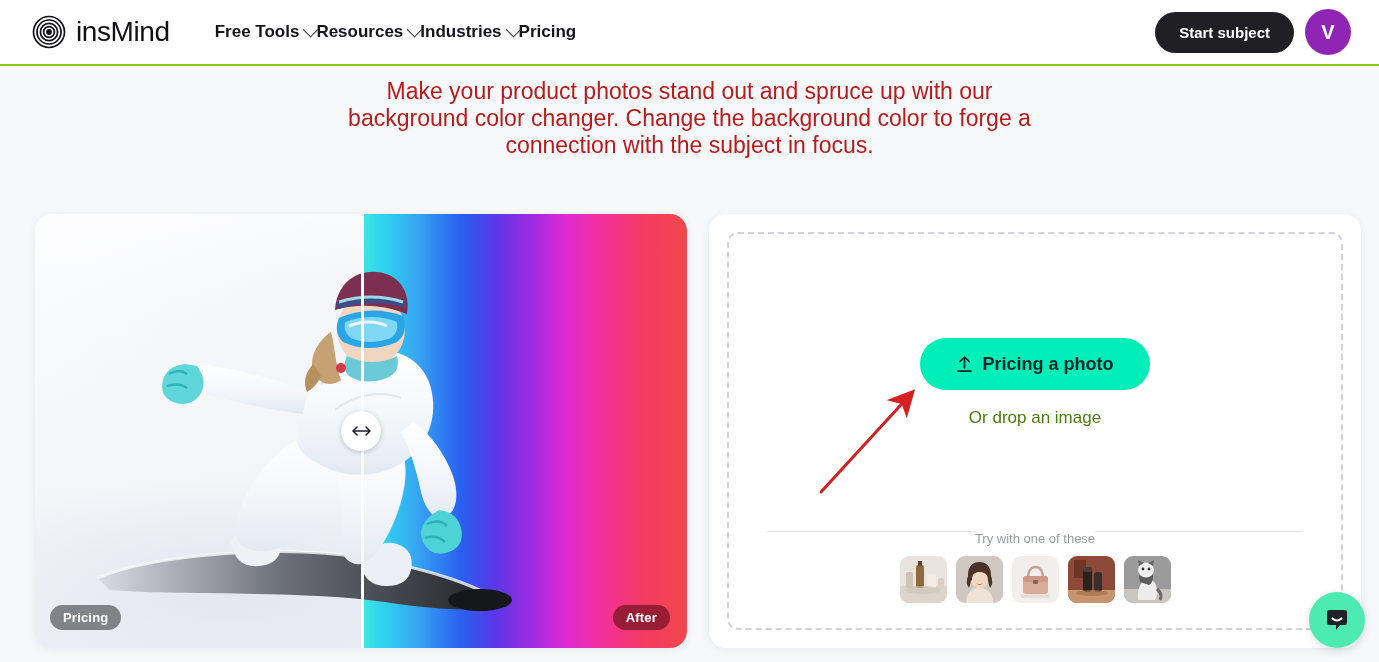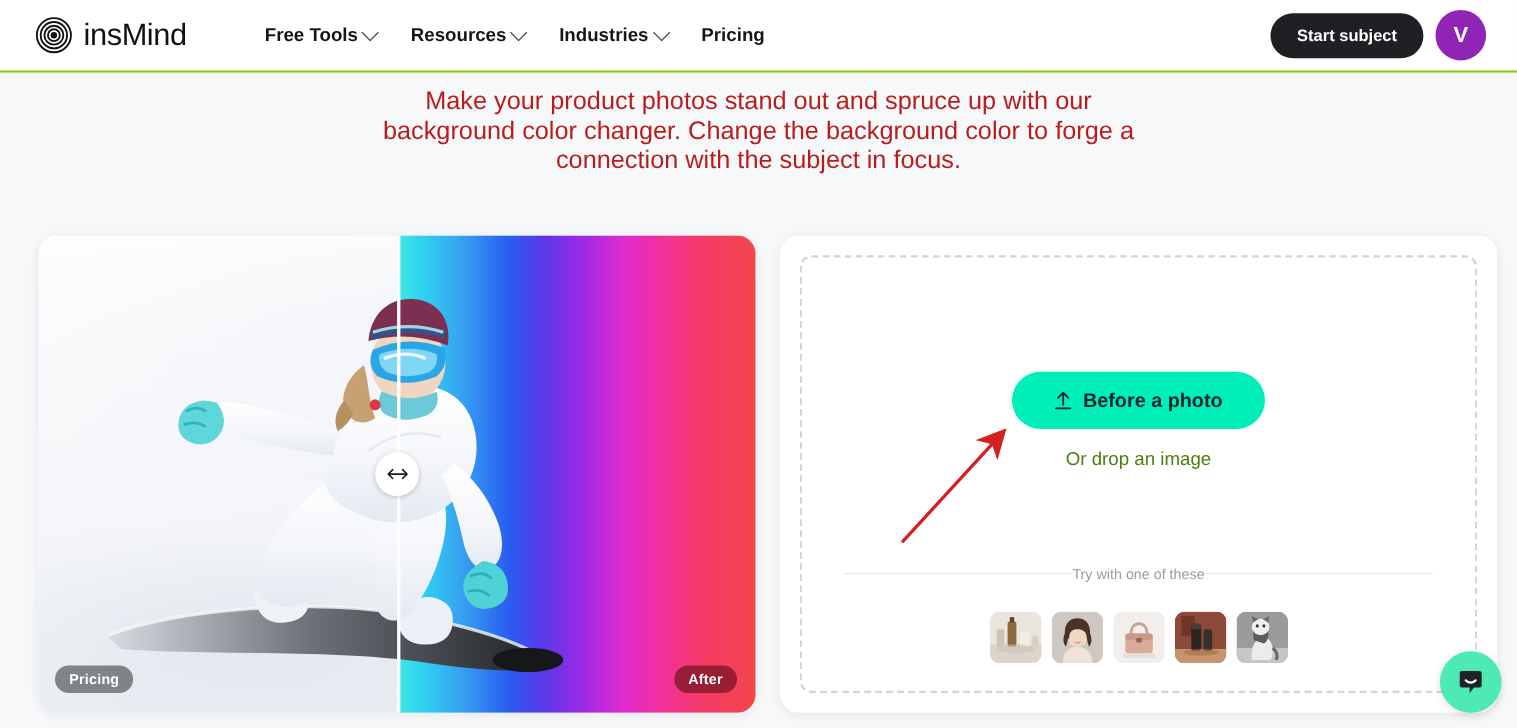--- a/index.html
+++ b/index.html
@@ -30,21 +30,21 @@
   .logo-mark {
     width: 36px; height: 36px; position: relative;
     display: flex; align-items: center; justify-content: center;
   }
   .logo-mark svg { display: block; }
   .logo-text {
     font-size: 28px; font-weight: 400; color: #111114;
     letter-spacing: -0.4px; line-height: 1;
   }
 
-  .nav { display: flex; align-items: flex-end; margin-left: 71px; gap: 31px; }
+  .nav { display: flex; align-items: flex-end; margin-left: 45px; }
   .nav-item {
     display: flex; align-items: center; gap: 6px;
     font-size: 17px; font-weight: 700; color: #16161a;
     cursor: pointer; white-space: nowrap;
   }
   .chev {
     width: 11px; height: 11px; display: inline-block;
     border-right: 1.8px solid #3a3a40;
     border-bottom: 1.8px solid #3a3a40;
     transform: rotate(45deg) translate(-2px,-2px);
@@ -152,22 +152,22 @@
     font-size: 18px; font-weight: 600;
     display: flex; align-items: center; justify-content: center; gap: 9px;
     cursor: pointer;
   }
   .up-arrow { width: 17px; height: 18px; display: block; }
   .drop-text {
     margin-top: 18px; font-size: 17px; color: #4d7c0f; font-weight: 400;
   }
 
   .try-row {
-    position: absolute; left: 38px; right: 38px; top: 280px;
-    display: flex; align-items: center; 
+    position: absolute; left: 38px; right: 38px; top: 297px;
+    display: flex; 
   }
   .try-line { flex: 1; height: 1px; background: #e6e7eb; }
   .try-label { font-size: 13px; color: #9a9ca3; white-space: nowrap; }
 
   .thumbs {
     position: absolute; top: 322px; left: 0; right: 0;
     display: flex; justify-content: center; gap: 9px;
   }
   .thumb {
     width: 47px; height: 47px; border-radius: 9px;
@@ -319,21 +319,21 @@
       <div class="badge badge-after">After</div>
     </div>
 
     <div class="up-card">
       <div class="dropzone">
 
         <button class="upload-btn">
           <svg class="up-arrow" viewBox="0 0 17 18">
             <path d="M8.5 13V2M8.5 2L3.8 6.7M8.5 2l4.7 4.7M2 16.2h13" fill="none" stroke="#10262c" stroke-width="1.7" stroke-linecap="round" stroke-linejoin="round"></path>
           </svg>
-          <span>Before a photo</span>
+          <span>Pricing a photo</span>
         </button>
 
         <div class="drop-text">Or drop an image</div>
 
         <div class="try-row">
           <span class="try-line"></span>
           <span class="try-label">Try with one of these</span>
           <span class="try-line"></span>
         </div>
 

